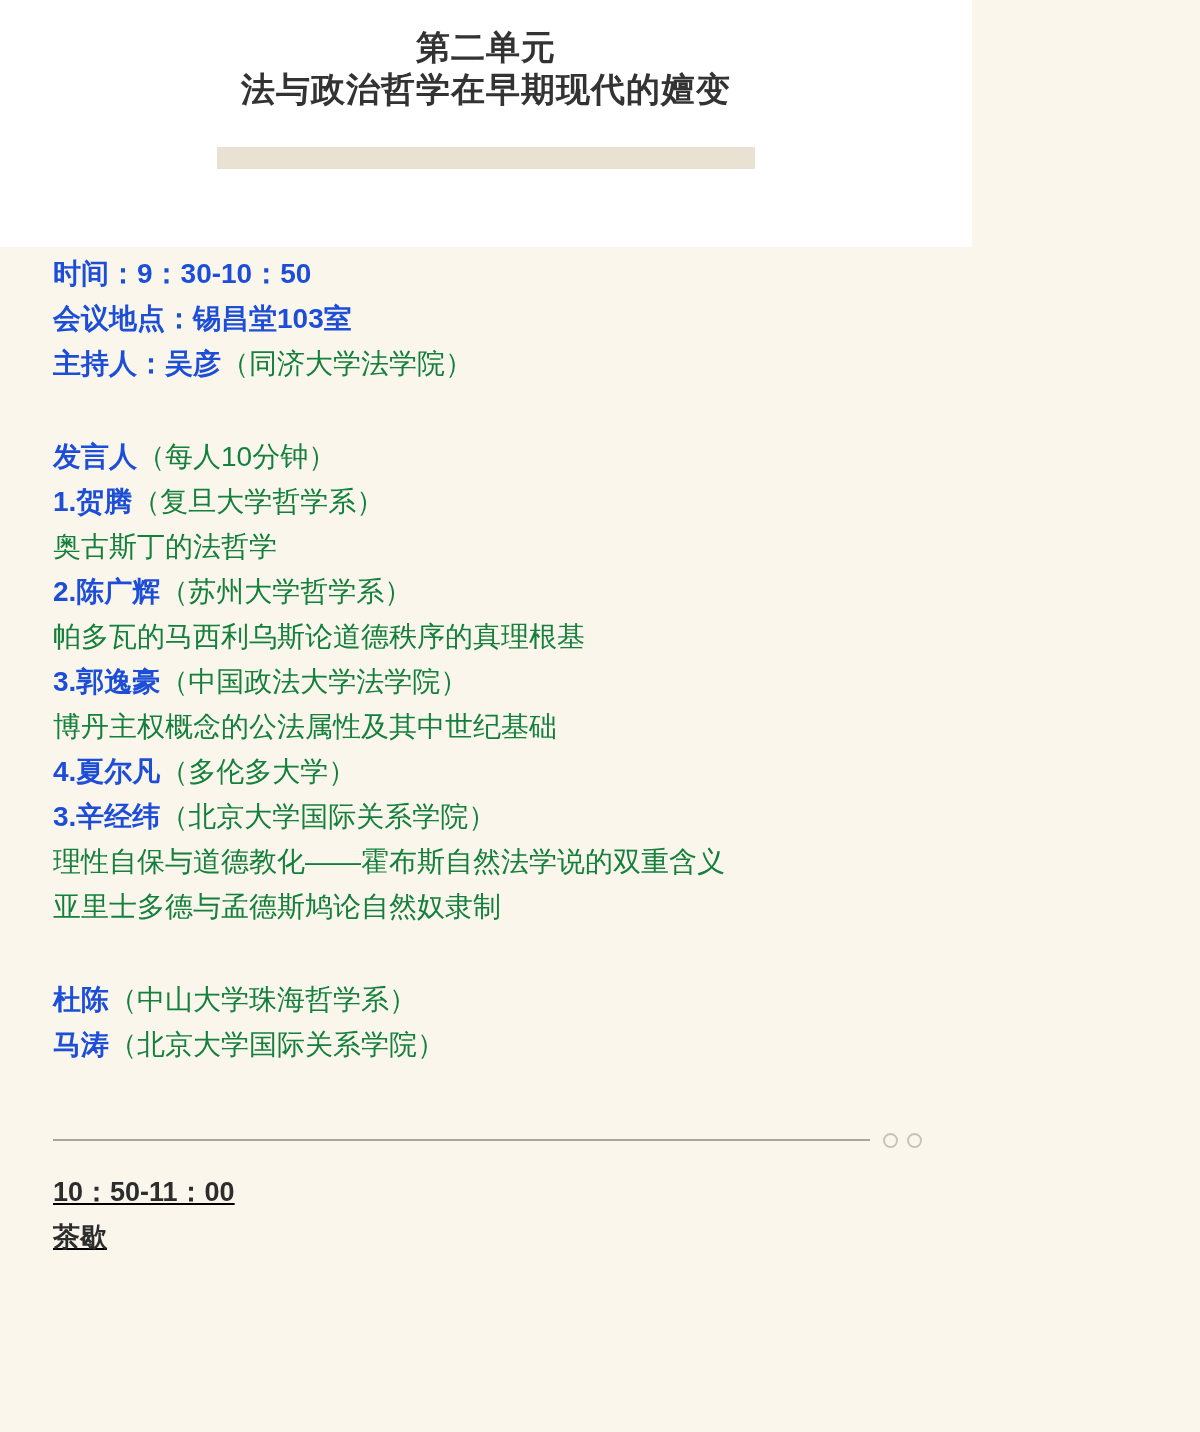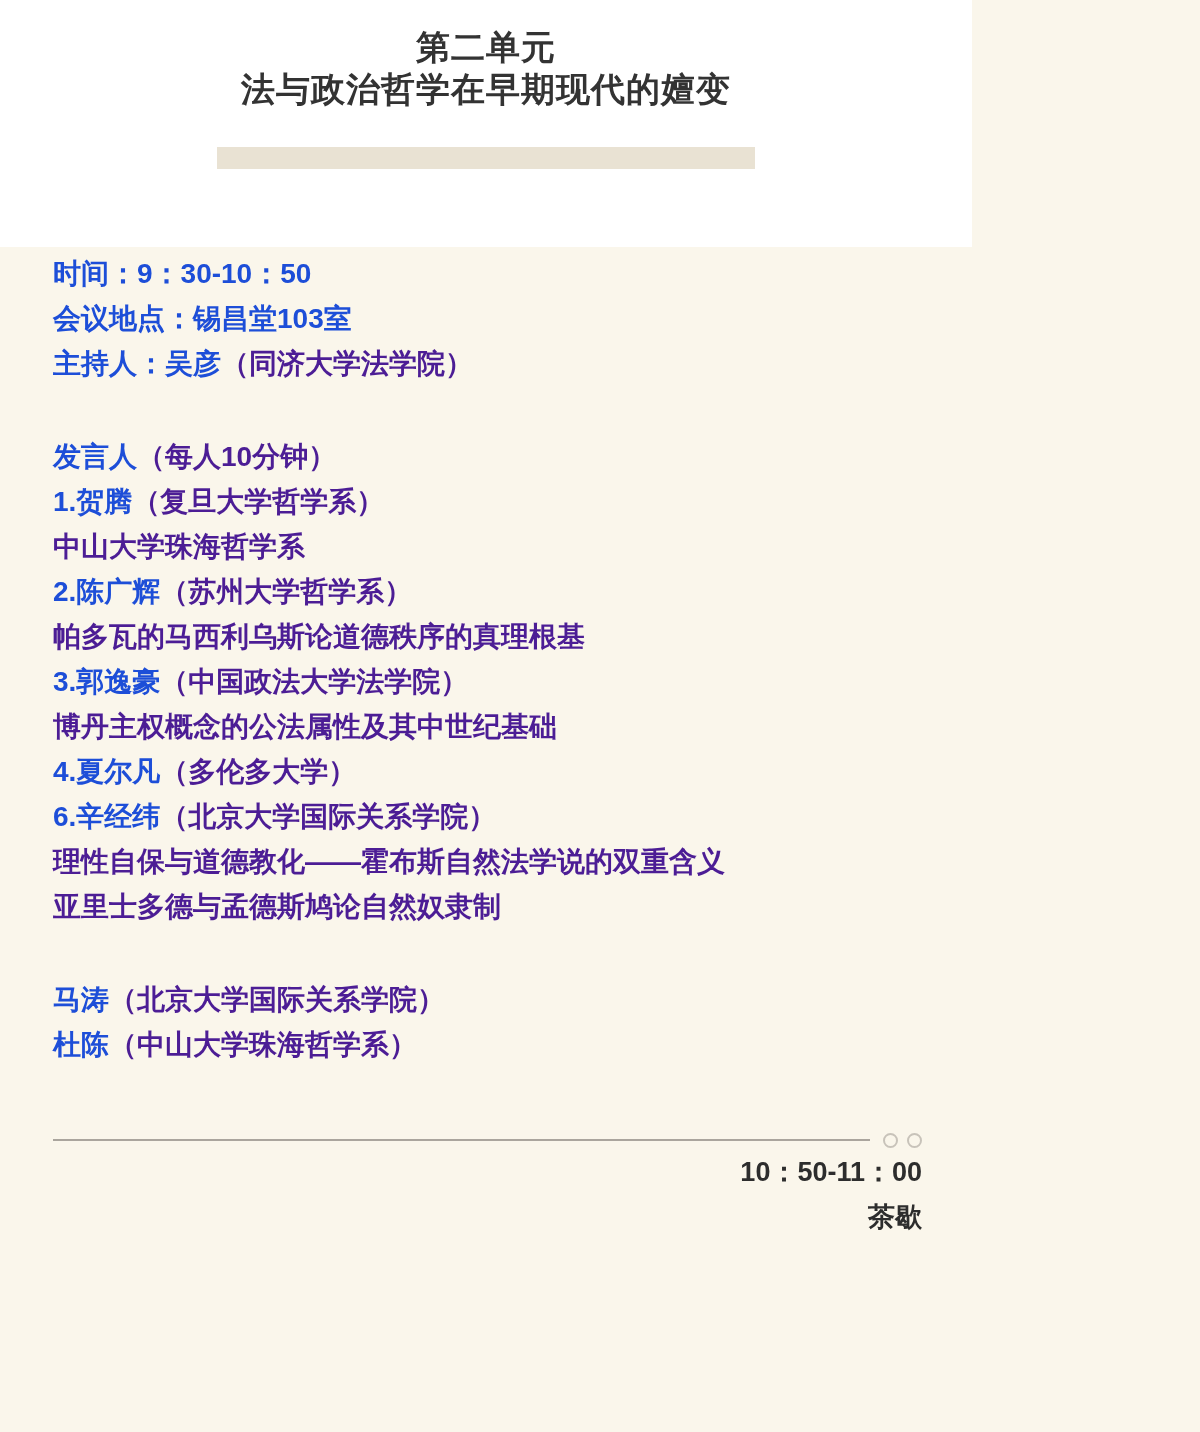--- a/index.html
+++ b/index.html
@@ -40,22 +40,22 @@
     height: 45px;
     line-height: 45px;
     font-size: 28px;
     white-space: nowrap;
   }
   .b {
     font-weight: 700;
     color: #1d4ed8;
   }
   .r {
-    font-weight: 700;
-    color: #4c1d95;
+    font-weight: 400;
+    color: #15803d;
   }
   .spacer { height: 48px; }
   .divider-row {
     margin-top: 63px;
     height: 20px;
     display: flex;
     align-items: center;
   }
   .divider-line {
     flex: 1 1 auto;
@@ -66,21 +66,23 @@
     width: 15px;
     height: 15px;
     border: 2px solid #c8c3ba;
     border-radius: 50%;
     background: transparent;
     flex: 0 0 auto;
   }
   .circle-1 { margin-left: 13px; }
   .circle-2 { margin-left: 9px; }
   .footer {
-    text-align: right;
+    margin-top: 20px;
+    text-align: left;
+    text-decoration: underline;
   }
   .footer .line {
     font-size: 27px;
     font-weight: 700;
     color: #2d2d2d;
   }
 </style>
 </head>
 <body>
 
@@ -96,40 +98,40 @@
 
     <div class="line"><span class="b">时间：9：30-10：50</span></div>
     <div class="line"><span class="b">会议地点：锡昌堂103室</span></div>
     <div class="line"><span class="b">主持人：吴彦</span><span class="r">（同济大学法学院）</span></div>
 
     <div class="spacer"></div>
 
     <div class="line"><span class="b">发言人</span><span class="r">（每人10分钟）</span></div>
 
     <div class="line"><span class="b">1.贺腾</span><span class="r">（复旦大学哲学系）</span></div>
-    <div class="line"><span class="r">中山大学珠海哲学系</span></div>
+    <div class="line"><span class="r">奥古斯丁的法哲学</span></div>
 
     <div class="line"><span class="b">2.陈广辉</span><span class="r">（苏州大学哲学系）</span></div>
     <div class="line"><span class="r">帕多瓦的马西利乌斯论道德秩序的真理根基</span></div>
 
     <div class="line"><span class="b">3.郭逸豪</span><span class="r">（中国政法大学法学院）</span></div>
     <div class="line"><span class="r">博丹主权概念的公法属性及其中世纪基础</span></div>
 
     <div class="line"><span class="b">4.夏尔凡</span><span class="r">（多伦多大学）</span></div>
 
-    <div class="line"><span class="b">6.辛经纬</span><span class="r">（北京大学国际关系学院）</span></div>
+    <div class="line"><span class="b">3.辛经纬</span><span class="r">（北京大学国际关系学院）</span></div>
     <div class="line"><span class="r">理性自保与道德教化——霍布斯自然法学说的双重含义</span></div>
 
     <div class="line"><span class="r">亚里士多德与孟德斯鸠论自然奴隶制</span></div>
 
     <div class="spacer"></div>
 
 
+    <div class="line"><span class="b">杜陈</span><span class="r">（中山大学珠海哲学系）</span></div>
     <div class="line"><span class="b">马涛</span><span class="r">（北京大学国际关系学院）</span></div>
-    <div class="line"><span class="b">杜陈</span><span class="r">（中山大学珠海哲学系）</span></div>
 
     <div class="divider-row">
       <div class="divider-line"></div>
       <div class="divider-circle circle-1"></div>
       <div class="divider-circle circle-2"></div>
     </div>
 
     <div class="footer">
       <div class="line">10：50-11：00</div>
       <div class="line">茶歇</div>

